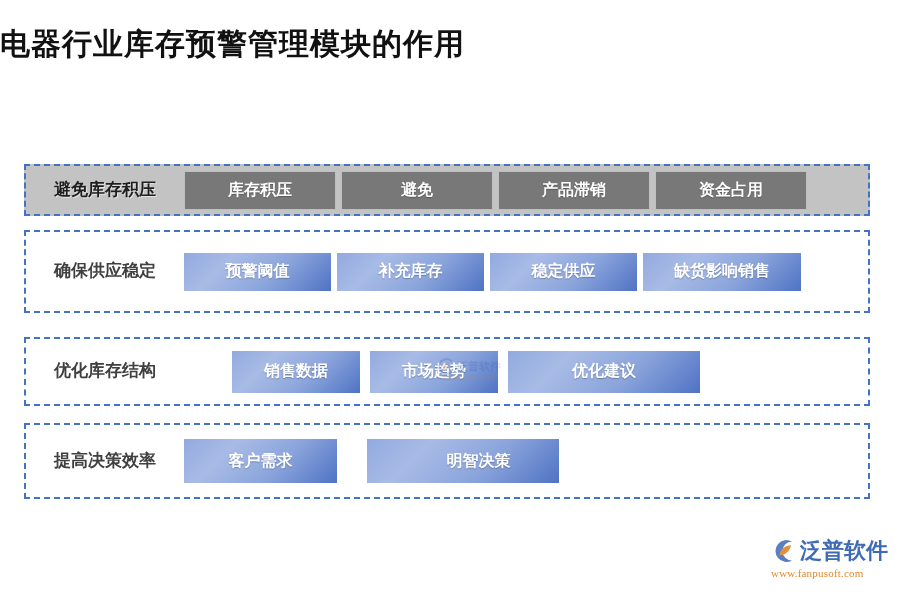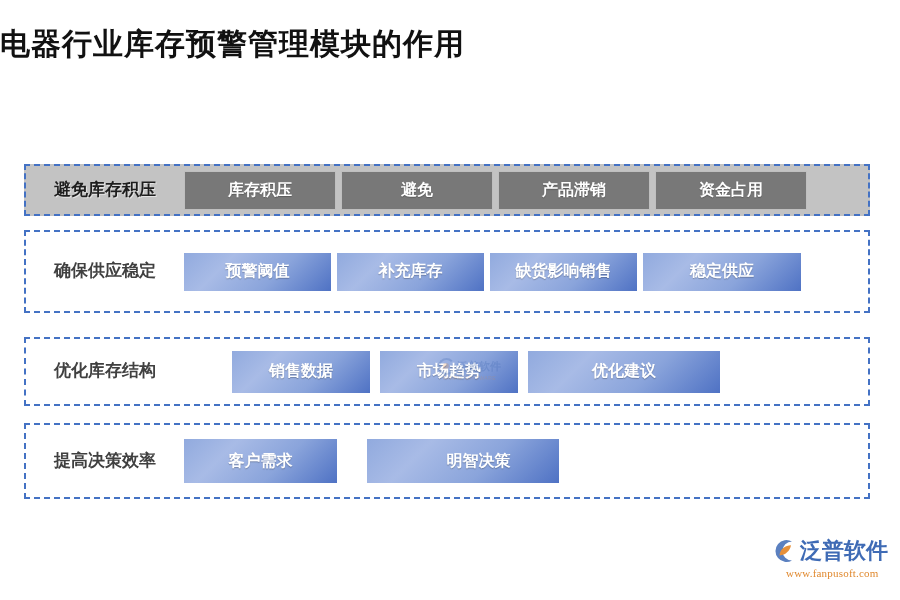--- a/index.html
+++ b/index.html
@@ -105,21 +105,21 @@
 
   .row-2 .node {
     height: 38px;
     width: 147px;
     margin-right: 6px;
   }
   .row-2 .node:last-child { width: 158px; margin-right: 0; }
 
   .row-3 .node {
     height: 42px;
-    width: 138px;
+    width: 128px;
     margin-right: 10px;
   }
   .row-3 .node:last-child { width: 192px; margin-right: 0; }
 
   .row-4 .node {
     height: 44px;
     width: 153px;
     margin-right: 30px;
   }
   .row-4 .node:nth-child(2) { width: 155px; margin-right: 33px; }
@@ -189,21 +189,21 @@
   .logo-text {
     font-size: 22px;
     font-weight: bold;
     color: #3f6bb5;
     font-family: "Liberation Serif", "DejaVu Serif", serif;
     letter-spacing: 0px;
     line-height: 1;
   }
   .logo-url {
     margin-top: 3px;
-    margin-left: 16px;
+    margin-left: 1px;
     font-size: 11px;
     color: #e0892f;
     font-family: "Liberation Serif", "DejaVu Serif", serif;
     letter-spacing: 0.2px;
   }
 </style>
 </head>
 <body>
 
 <div class="page-title">电器行业库存预警管理模块的作用</div>
@@ -218,22 +218,22 @@
       <div class="node">产品滞销</div>
       <div class="node">资金占用</div>
     </div>
   </div>
 
   <div class="row row-2">
     <div class="row-label">确保供应稳定</div>
     <div class="boxes">
       <div class="node">预警阈值</div>
       <div class="node">补充库存</div>
+      <div class="node">稳定供应</div>
       <div class="node">缺货影响销售</div>
-      <div class="node">稳定供应</div>
     </div>
   </div>
 
   <div class="row row-3">
     <div class="row-label">优化库存结构</div>
     <div class="boxes">
       <div class="node">销售数据</div>
       <div class="node">市场趋势</div>
       <div class="node">优化建议</div>
     </div>

